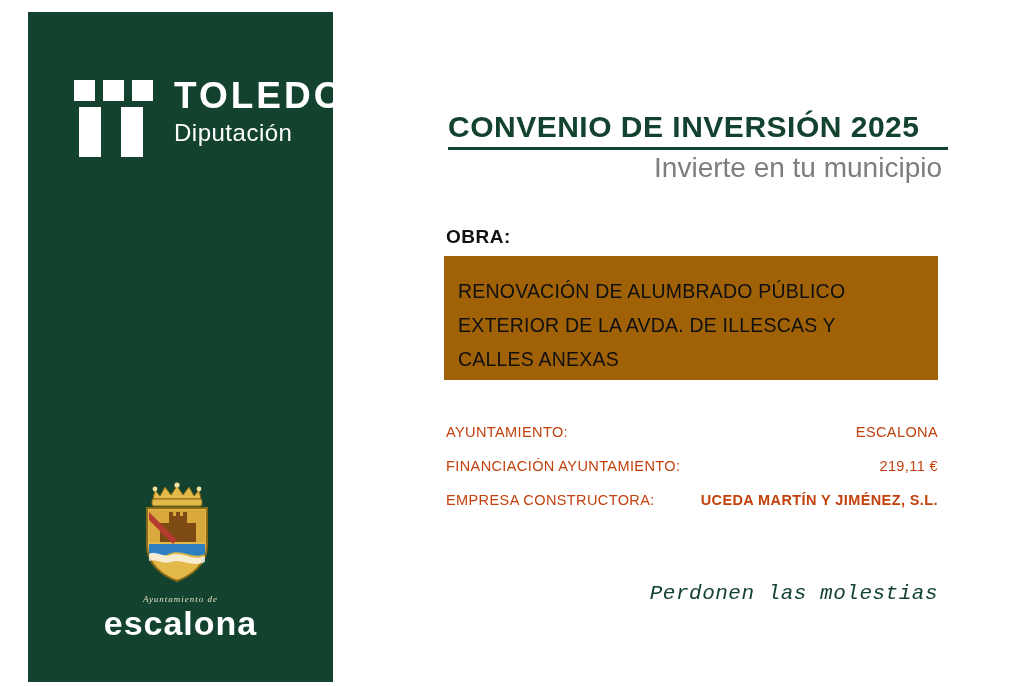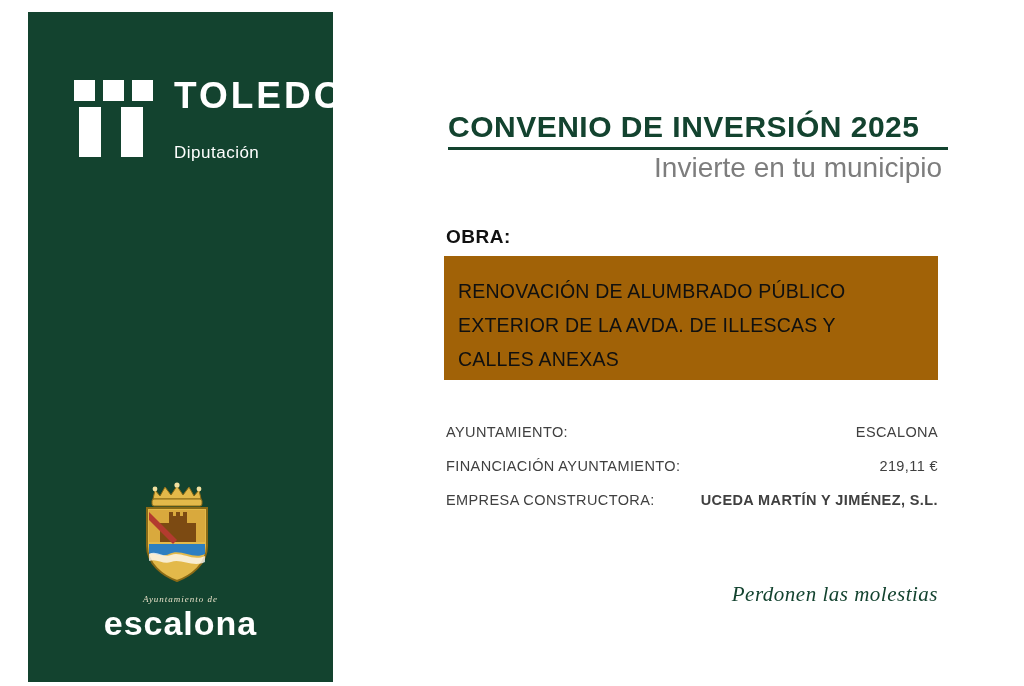--- a/index.html
+++ b/index.html
@@ -59,24 +59,24 @@
     top: 0px;
     color: #ffffff;
   }
   .brand-title {
     font-size: 37px;
     font-weight: bold;
     letter-spacing: 3px;
     line-height: 44px;
   }
   .brand-sub {
-    font-size: 17px;
+    font-size: 24px;
     letter-spacing: 0.5px;
     line-height: 30px;
-    margin-top: 20px;
+    margin-top: 0;
     font-weight: 300;
   }
 
   
   .crest-wrap {
     position: absolute;
     left: 0;
     top: 470px;
     width: 305px;
     text-align: center;
@@ -164,21 +164,21 @@
   .details {
     position: absolute;
     left: 0px;
     top: 424px;
     width: 494px;
   }
   .detail-row {
     position: relative;
     height: 34px;
     font-size: 14.5px;
-    color: #404040;
+    color: #c2410c;
     letter-spacing: 0.4px;
   }
   .detail-label {
     position: absolute;
     left: 2px;
     top: 0;
     white-space: nowrap;
   }
   .detail-value {
     position: absolute;
@@ -187,21 +187,21 @@
     white-space: nowrap;
   }
   .detail-row.constructora .detail-value { right: 0px; font-weight: bold; }
 
   .closing {
     position: absolute;
     left: 0;
     top: 582px;
     width: 494px;
     text-align: right;
-    font-family: Liberation Serif, serif;
+    font-family: Liberation Mono, monospace;
     font-style: italic;
     font-size: 21px;
     color: #13432f;
     letter-spacing: 0.5px;
   }
 </style>
 </head>
 <body>
 
 <div class="poster">

